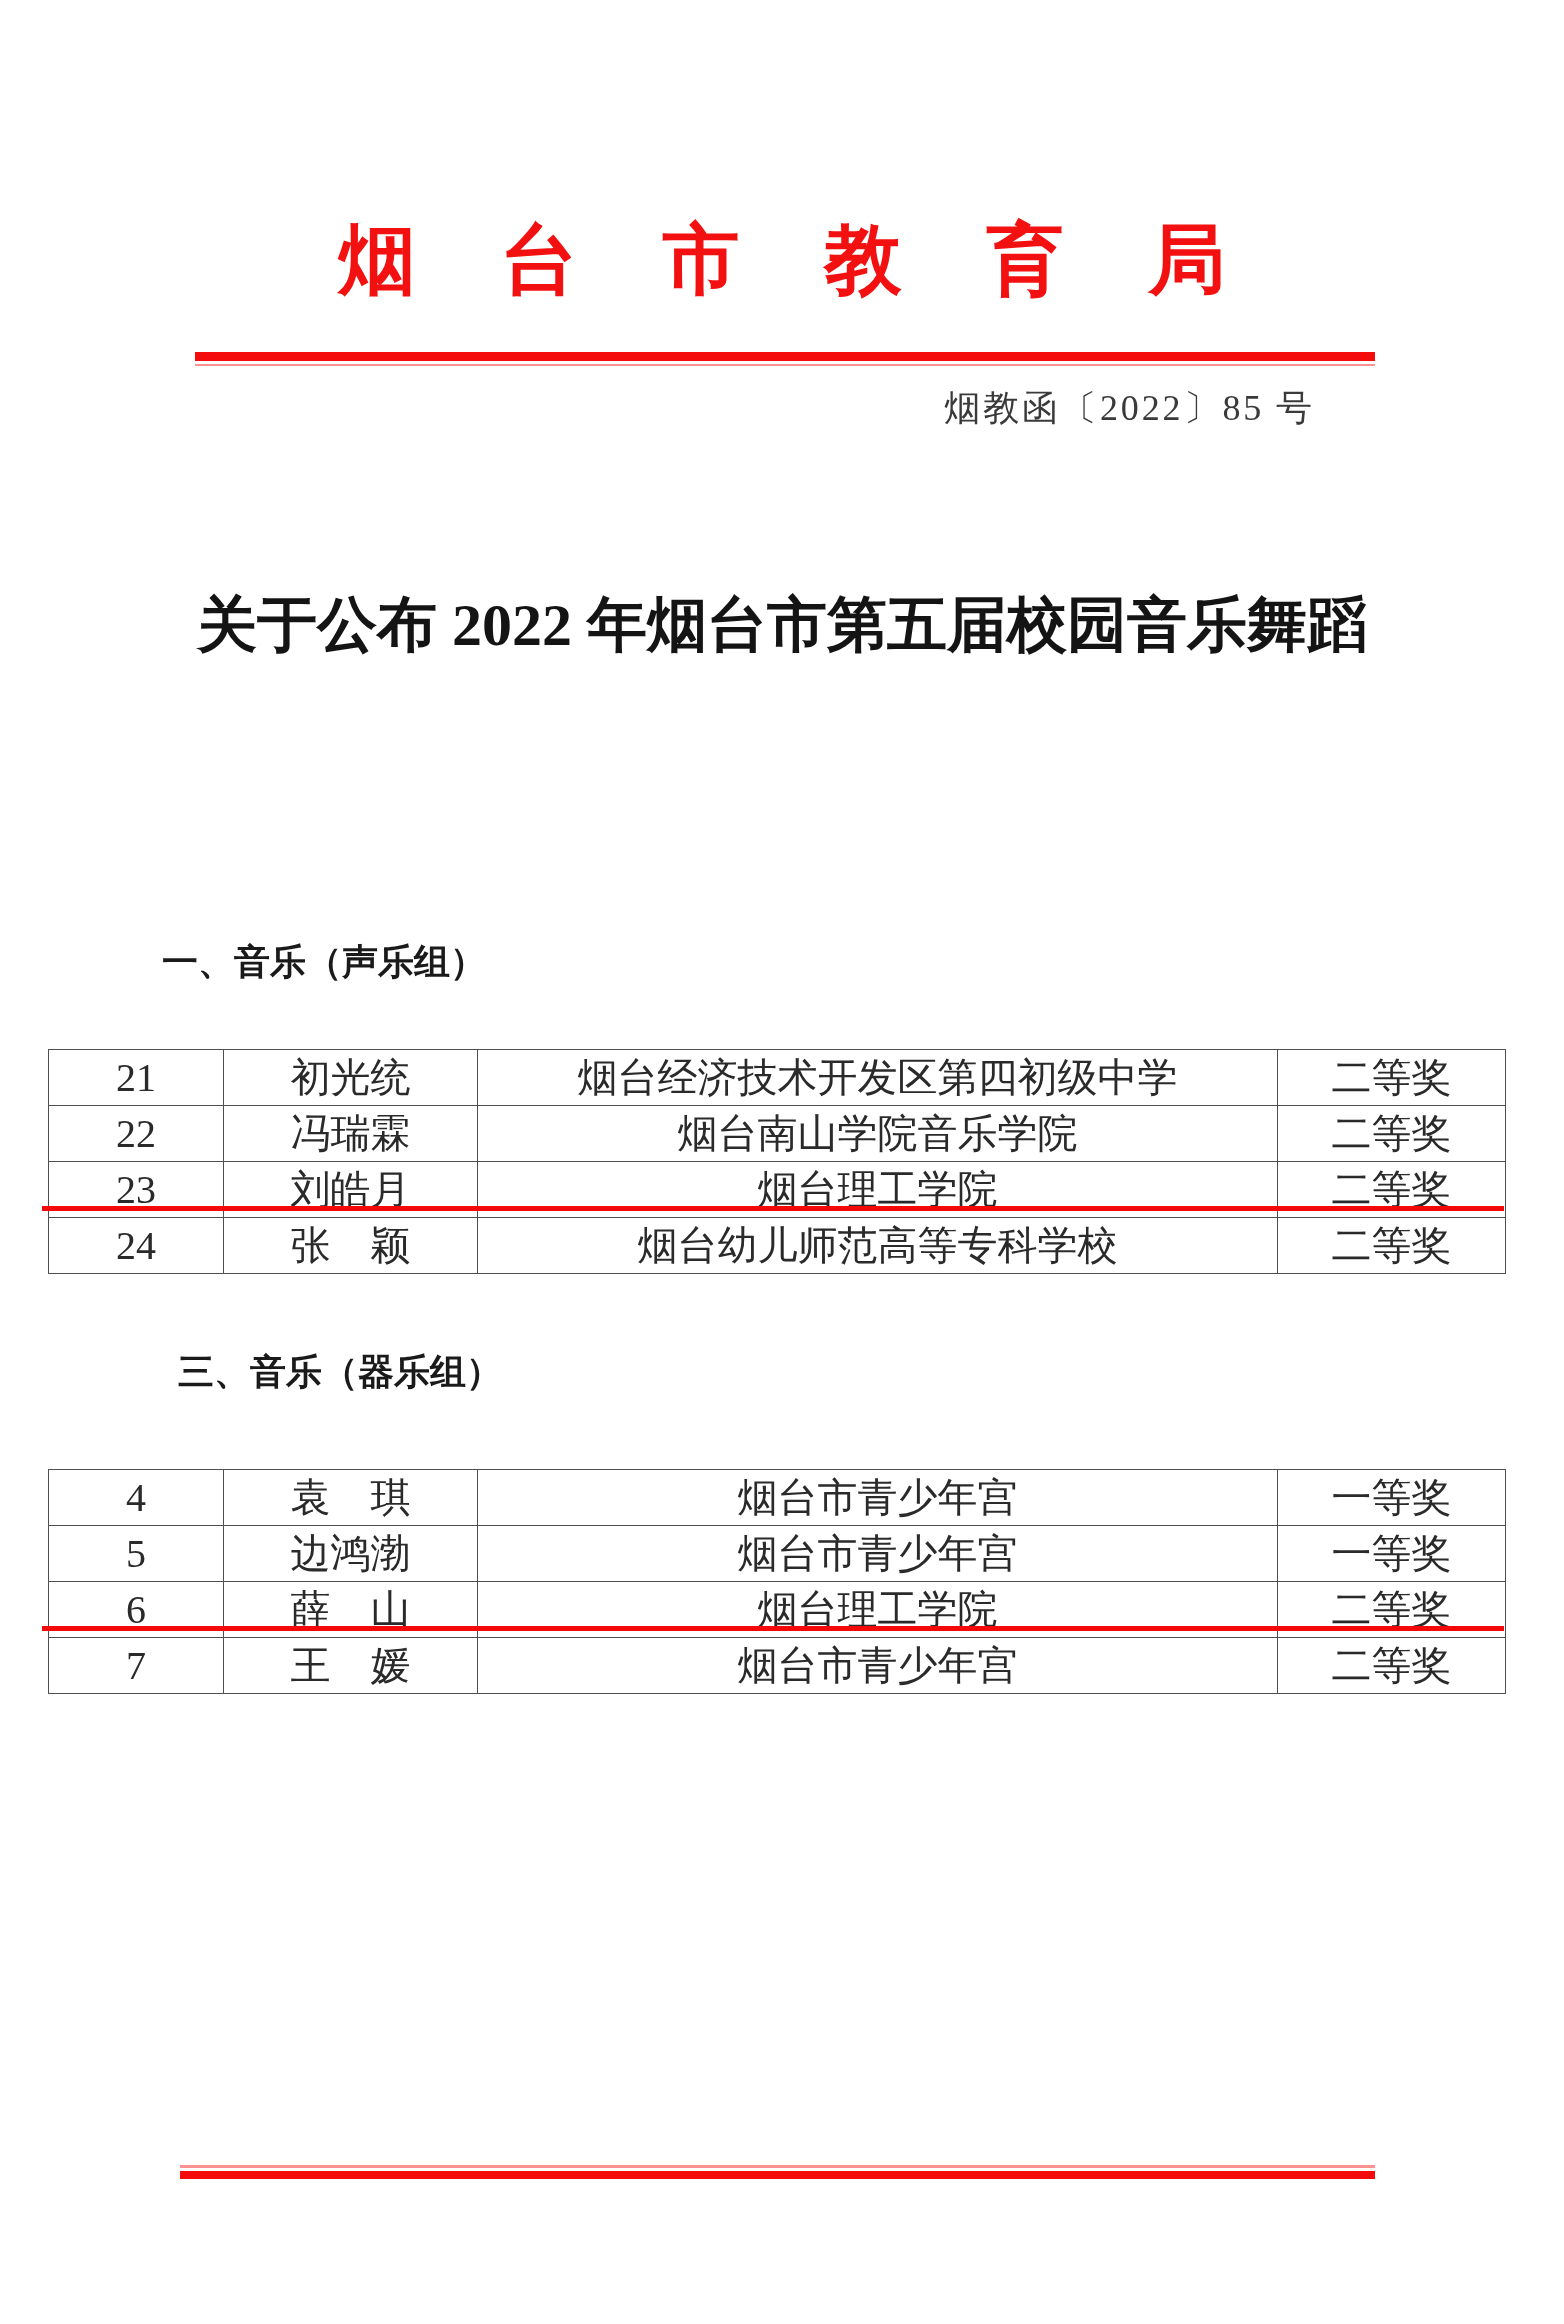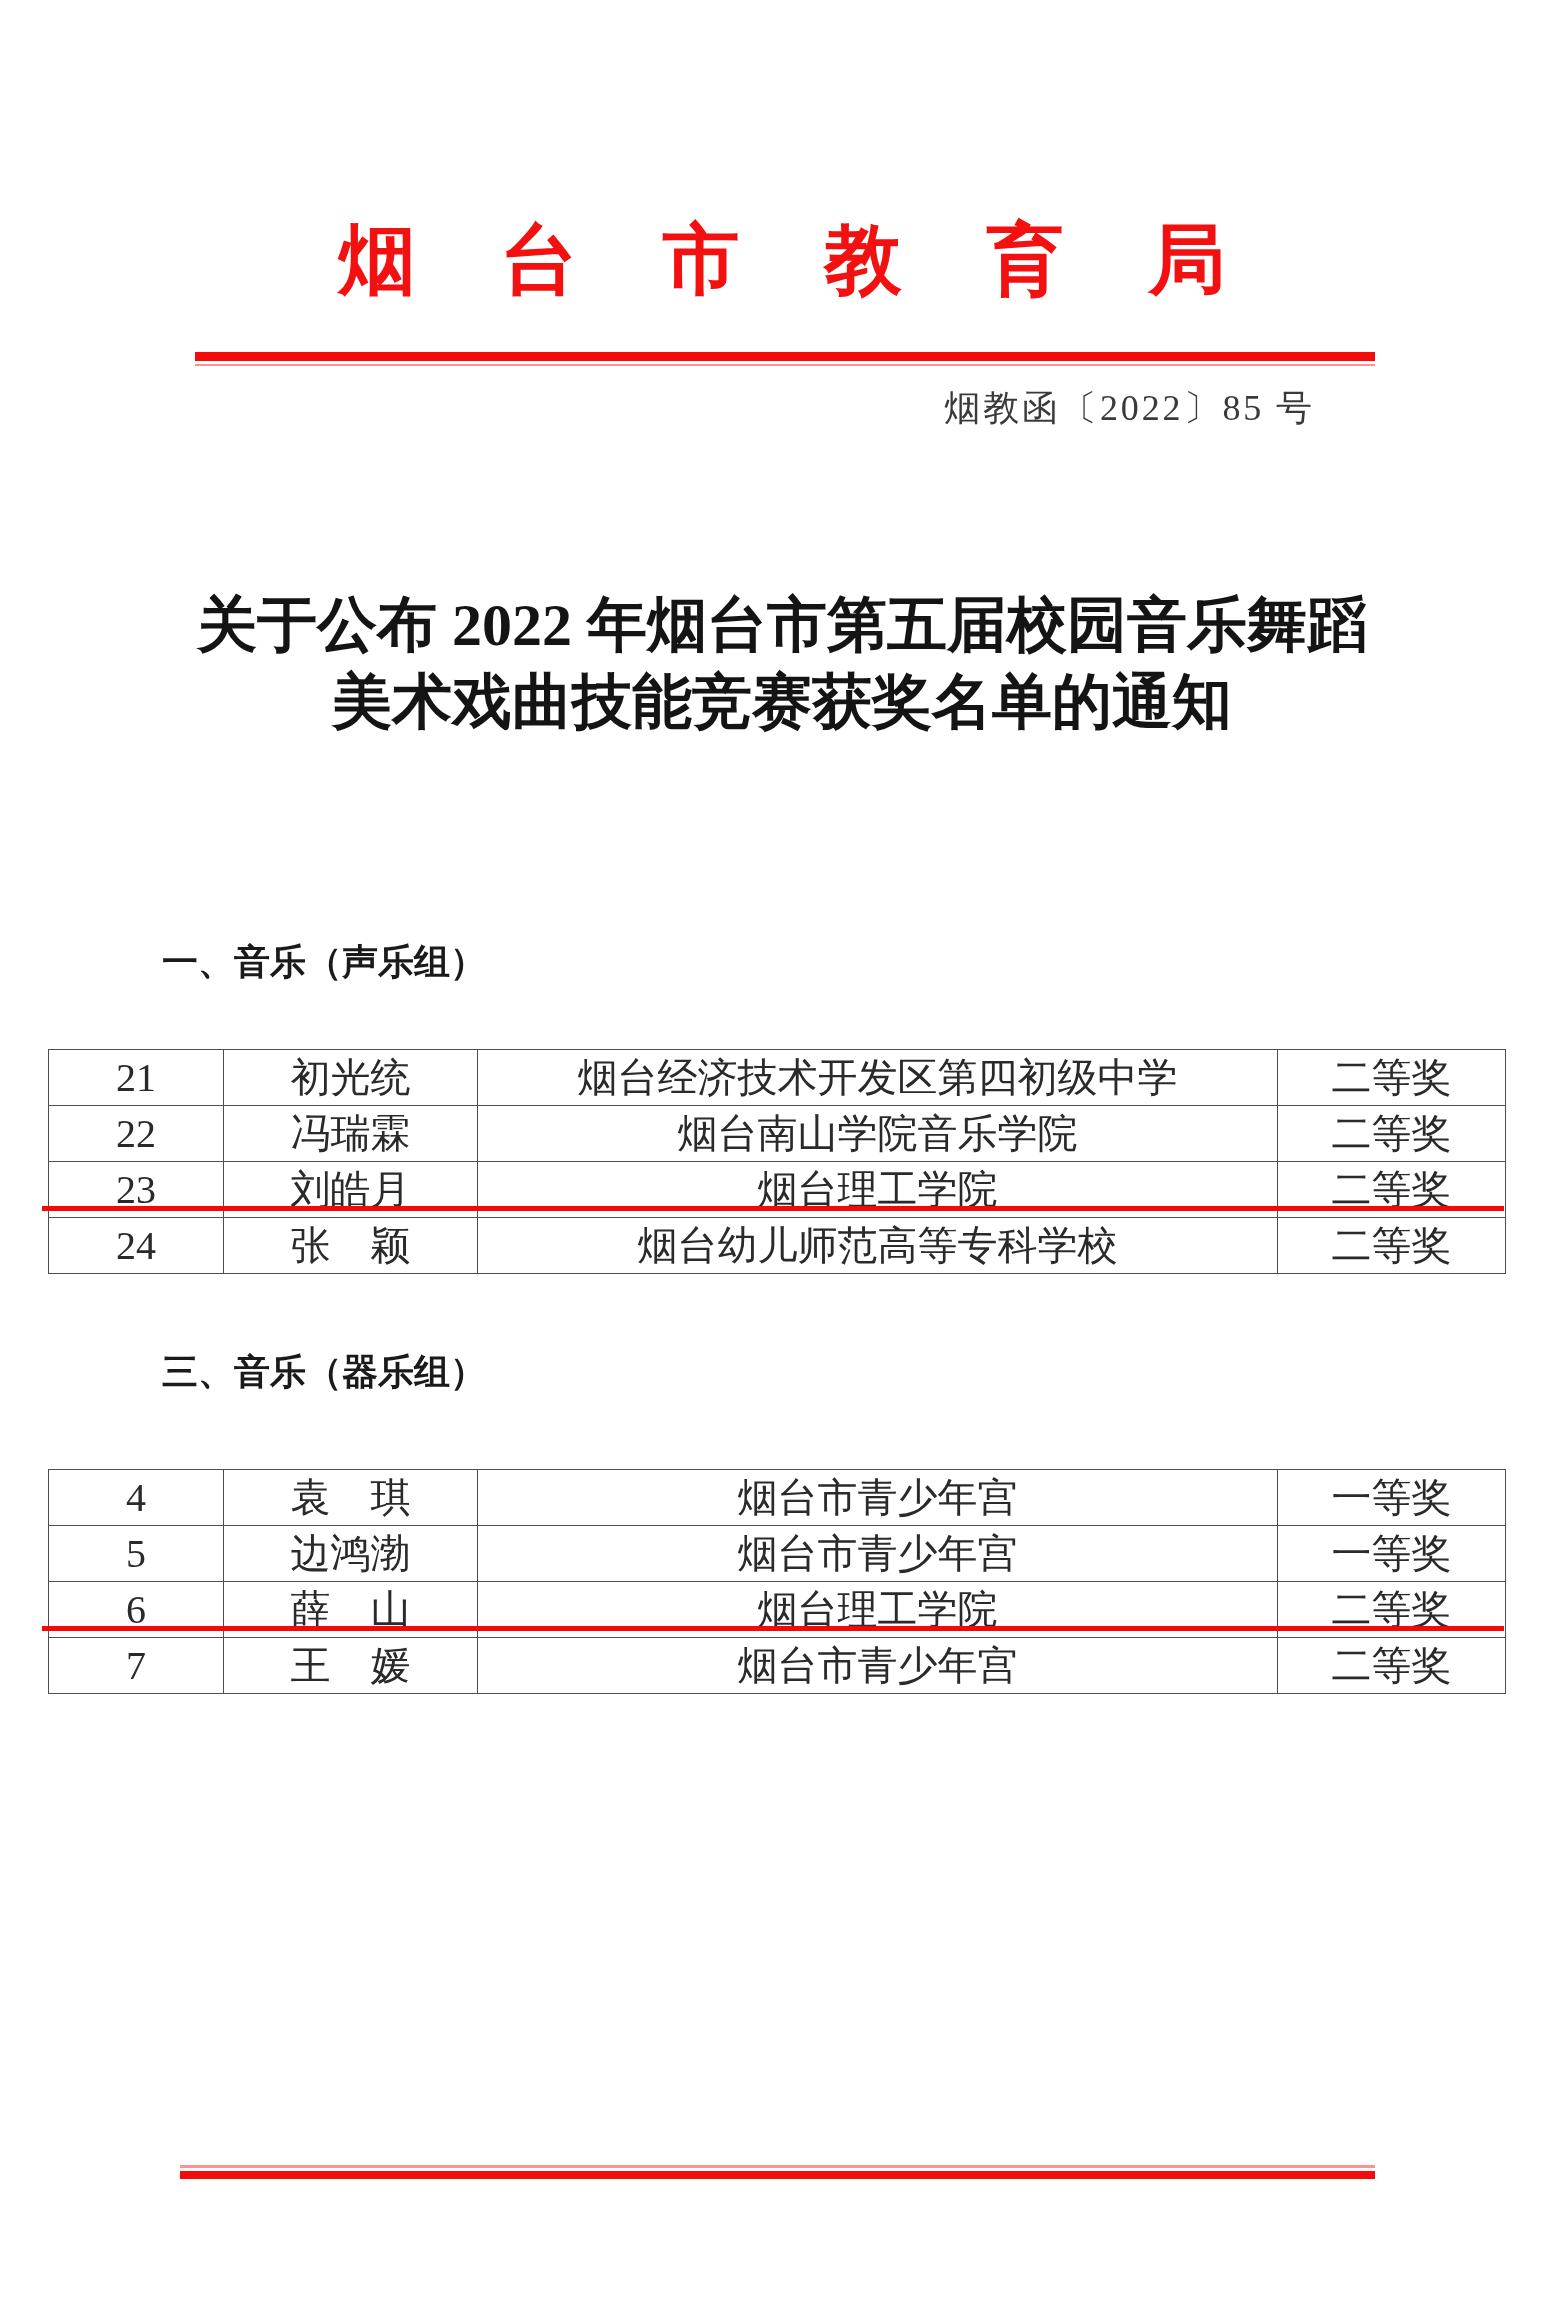--- a/index.html
+++ b/index.html
@@ -54,21 +54,21 @@
   .section-heading {
     position: absolute;
     left: 162px;
     font-size: 36px;
     font-weight: 700;
     color: #1a1a1a;
     font-family: "DejaVu Sans", "Liberation Sans", sans-serif;
     white-space: nowrap;
   }
   .section-heading.s1 { top: 938px; }
-  .section-heading.s2 { top: 1348px; }
+  .section-heading.s2 { top: 1348px; margin-left: 16px; }
 
   table.awards {
     position: absolute;
     left: 48px;
     width: 1453px;
     border-collapse: collapse;
     table-layout: fixed;
   }
   table.awards.t1 { top: 1049px; }
   table.awards.t2 { top: 1469px; }
@@ -108,21 +108,20 @@
 <div class="rule rule-top">
   <div class="bar-thick"></div>
   <div class="bar-gap"></div>
   <div class="bar-thin"></div>
 </div>
 
 <div class="doc-number">烟教函〔2022〕85 号</div>
 
 <div class="notice-title">
   <div>关于公布 2022 年烟台市第五届校园音乐舞蹈</div>
-  <div>美术戏曲技能竞赛获奖名单的通知</div>
 </div>
 
 <div class="section-heading s1">一、音乐（声乐组）</div>
 
 <table class="awards t1">
   <tbody>
     <tr>
       <td class="col-no">21</td>
       <td class="col-name">初光统</td>
       <td class="col-school">烟台经济技术开发区第四初级中学</td>

